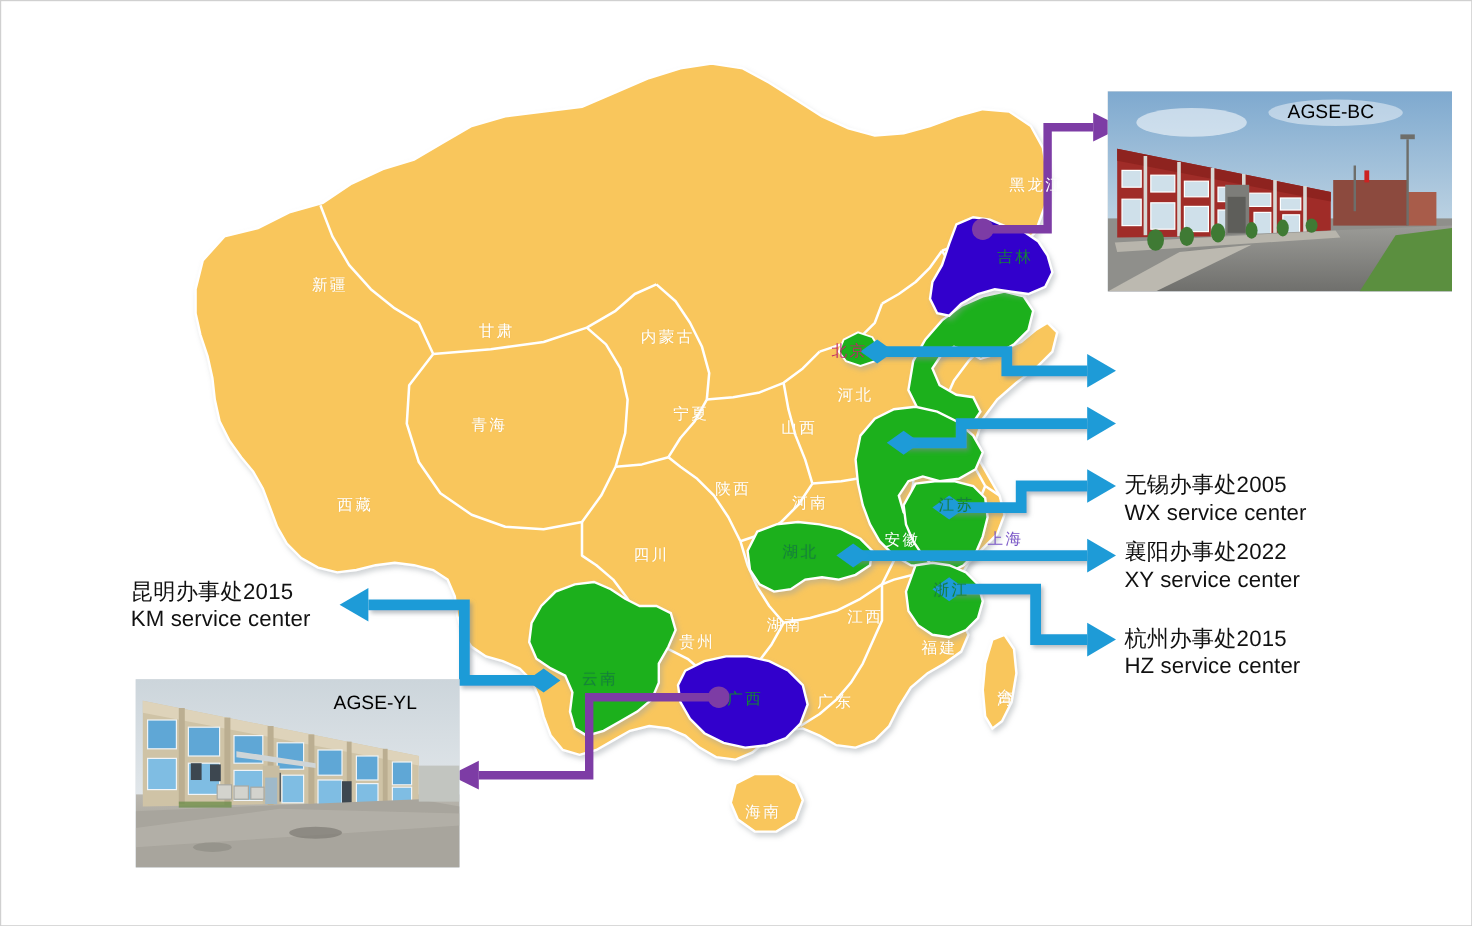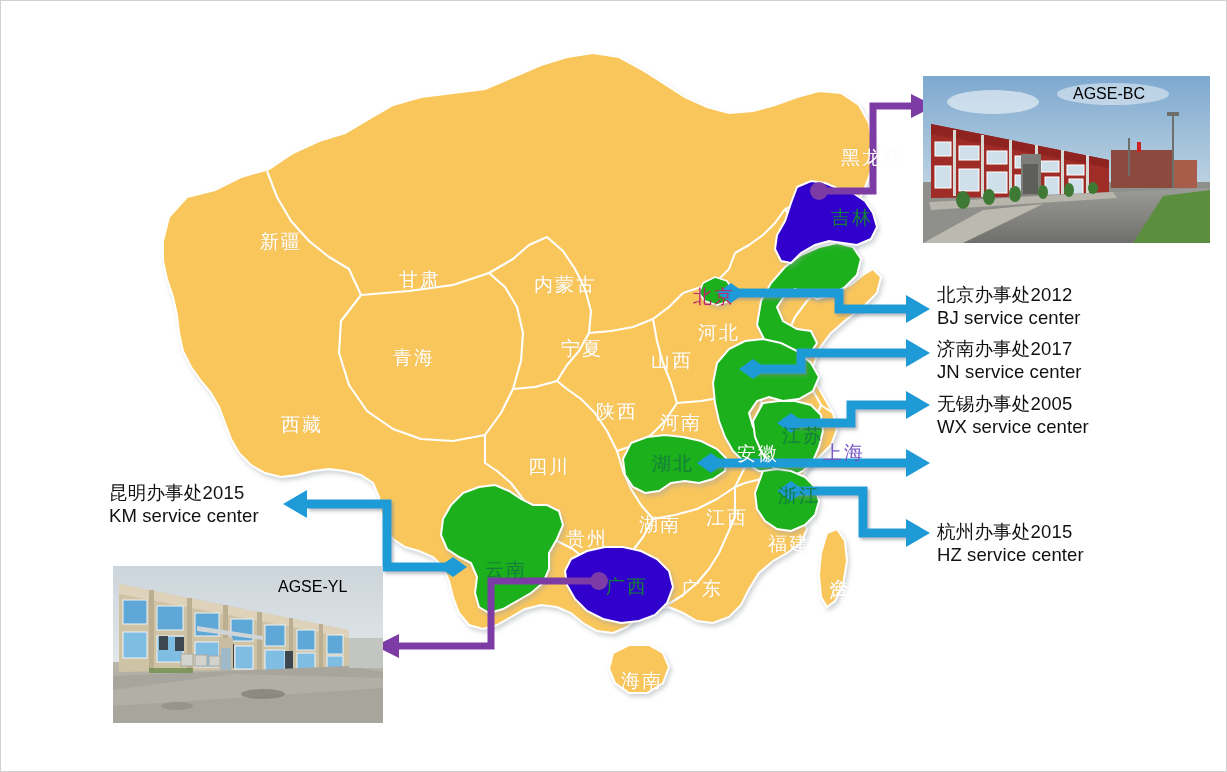--- a/index.html
+++ b/index.html
@@ -17,21 +17,21 @@
   .callout .en{font-size:18.5px;letter-spacing:.1px;}
 
   
   .photo{position:absolute;overflow:hidden;background:#cfd6dc;}
   .photo-bc{left:922px;top:75px;width:287px;height:167px;}
   .photo-yl{left:112px;top:565px;width:270px;height:157px;}
   .cap-bc{left:1072px;top:84px;}
   .cap-yl{left:277px;top:565px;margin-top:12px;}
 
   
-  .pv{position:absolute;color:#ffffff;font-size:19px;letter-spacing:2px;
+  .pv{position:absolute;color:#ffffff;font-size:13px;letter-spacing:2px;
       font-family:"DejaVu Sans","Liberation Sans",sans-serif;
       text-shadow:0 0 2px rgba(0,0,0,.06);white-space:nowrap;}
   .pv.bj{color:#c0266b;margin-top:23px;}
   .pv.sh{color:#7a56c8;}
   .pv.green{color:#15803d;}
 </style>
 </head>
 <body>
 
 <div id="canvas">
@@ -195,21 +195,21 @@
     <span class="pv" style="left:560px;top:335px">宁夏</span>
     <span class="pv" style="left:650px;top:347px">山西</span>
     <span class="pv" style="left:697px;top:319px">河北</span>
     <span class="pv bj" style="left:692px;top:260px">北京</span>
     <span class="pv" style="left:280px;top:411px">西藏</span>
     <span class="pv" style="left:595px;top:398px">陕西</span>
     <span class="pv" style="left:659px;top:409px">河南</span>
     <span class="pv" style="left:527px;top:453px">四川</span>
     <span class="pv green" style="left:651px;top:450px">湖北</span>
     <span class="pv" style="left:736px;top:440px">安徽</span>
-    <span class="pv green" style="left:781px;top:422px">江苏</span>
+    <span class="pv green" style="left:781px;top:411px">江苏</span>
     <span class="pv sh" style="left:822px;top:439px">上海</span>
     <span class="pv green" style="left:777px;top:482px">浙江</span>
     <span class="pv" style="left:565px;top:525px">贵州</span>
     <span class="pv" style="left:638px;top:511px">湖南</span>
     <span class="pv" style="left:705px;top:504px">江西</span>
     <span class="pv" style="left:767px;top:530px">福建</span>
     <span class="pv green" style="left:484px;top:556px">云南</span>
     <span class="pv green" style="left:605px;top:573px">广西</span>
     <span class="pv" style="left:680px;top:575px">广东</span>
     <span class="pv" style="left:620px;top:667px">海南</span>
@@ -369,32 +369,28 @@
       <ellipse cx="150" cy="128" rx="22" ry="5" fill="#7e7b74" opacity=".7"></ellipse>
       <ellipse cx="64" cy="140" rx="16" ry="4" fill="#8b8881" opacity=".6"></ellipse>
 
       <rect x="36" y="102" width="44" height="5" fill="#6f8f4c" opacity=".8"></rect>
 
       <rect x="236" y="72" width="34" height="30" fill="#c2c5c0"></rect>
     </svg>
   </div>
   <div class="cap cap-yl photo-cap" style="position:absolute;">AGSE-YL</div>
 
-  <div class="callout" style="left:936px;top:283px">
-    <div class="cn">北京办事处2012</div>
-    <div class="en">BJ service center</div>
-  </div>
-  <div class="callout" style="left:936px;top:337px">
-    <div class="cn">济南办事处2017</div>
-    <div class="en">JN service center</div>
-  </div>
   <div class="callout" style="left:936px;top:392px">
     <div class="cn">无锡办事处2005</div>
     <div class="en">WX service center</div>
   </div>
+  <div class="callout" style="left:936px;top:448px">
+    <div class="cn">襄阳办事处2022</div>
+    <div class="en">XY service center</div>
+  </div>
   <div class="callout" style="left:936px;top:520px">
     <div class="cn">杭州办事处2015</div>
     <div class="en">HZ service center</div>
   </div>
   <div class="callout" style="left:108px;top:481px">
     <div class="cn">昆明办事处2015</div>
     <div class="en">KM service center</div>
   </div>
 
 </div>

